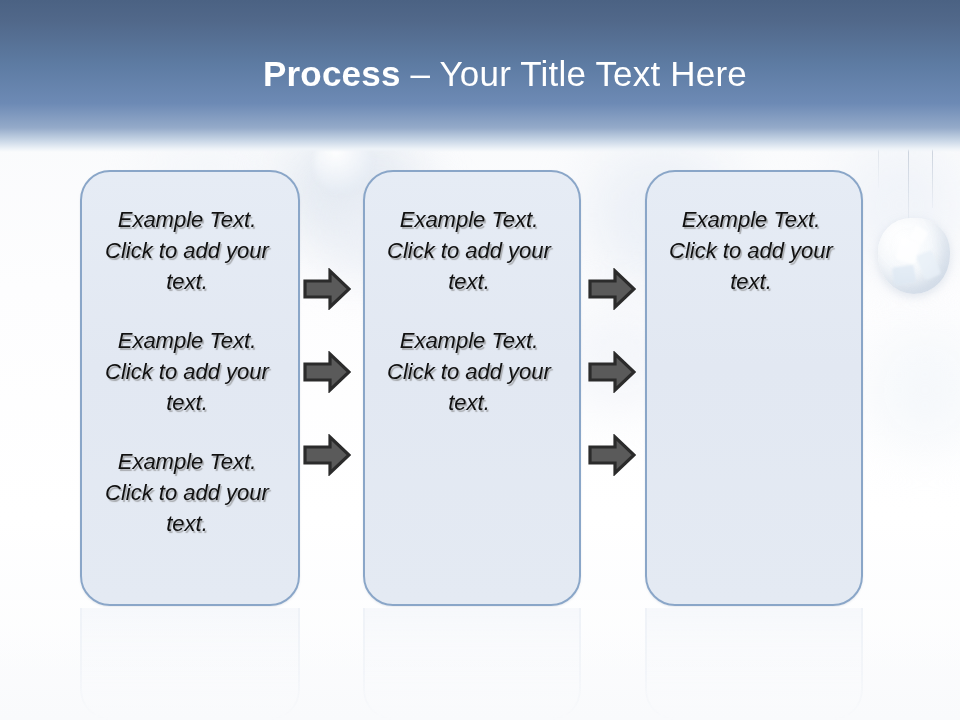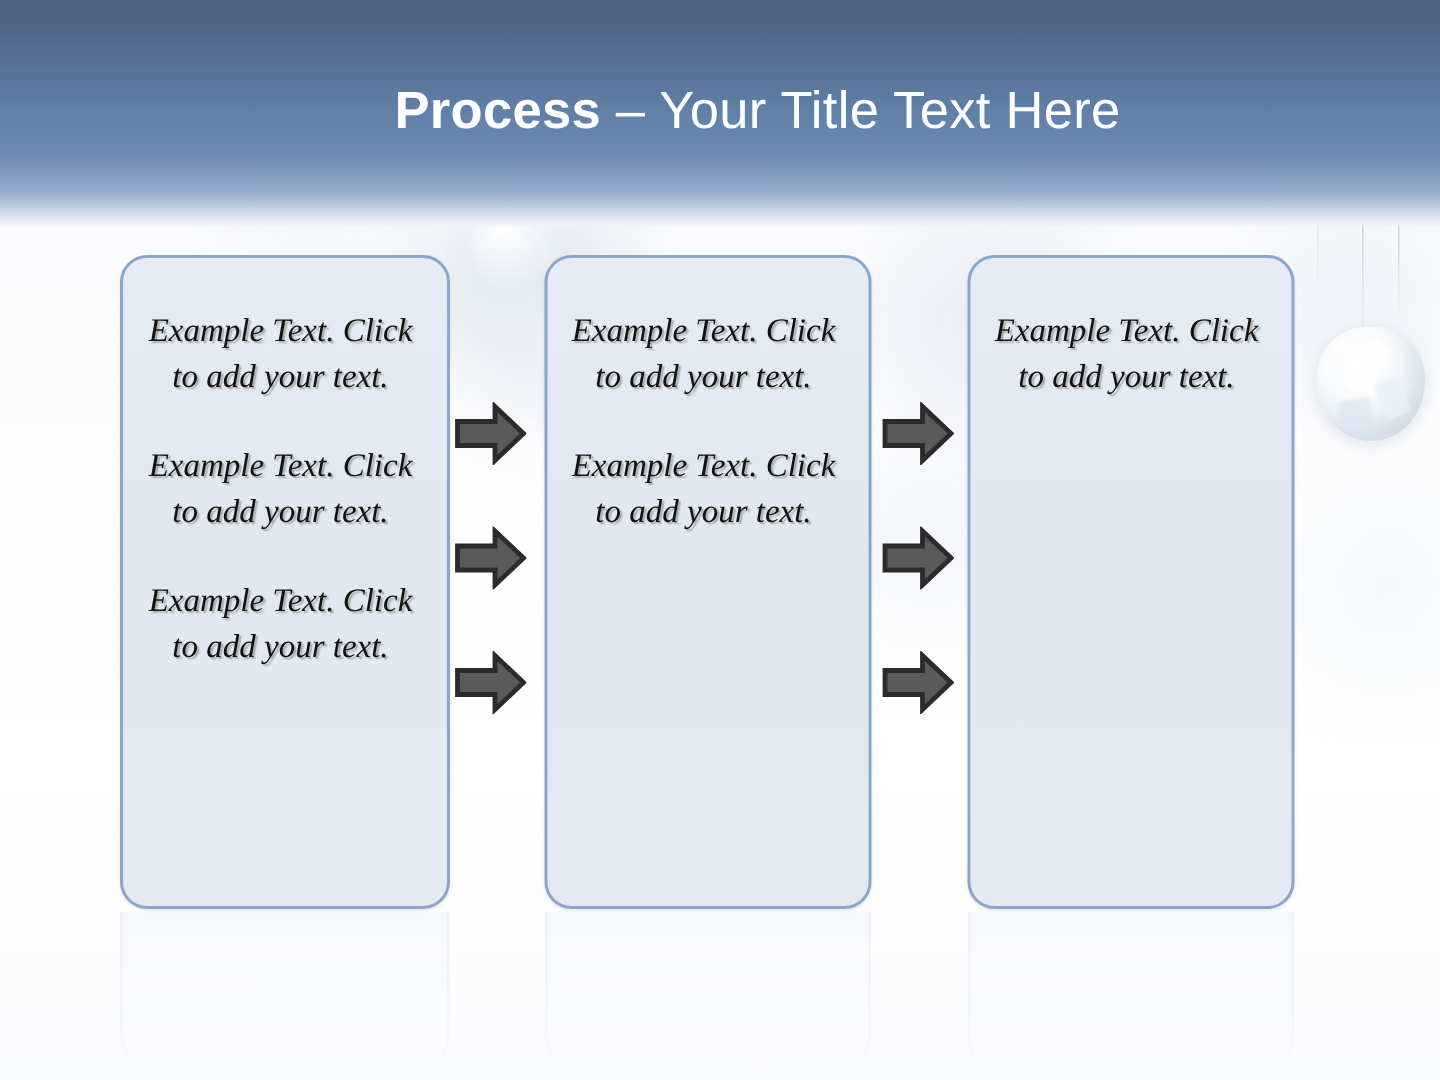--- a/index.html
+++ b/index.html
@@ -127,24 +127,23 @@
     box-sizing: border-box;
   }
   .title .strong { font-weight: bold; margin-left: 30px; }
   .title .rest   { font-weight: normal; margin-top: 29px; }
 
   
   .box {
     position: absolute;
     box-sizing: border-box;
     border: 2px solid #8aa6c8;
-    border-radius: 18px;
+    border-radius: 30px;
     background: linear-gradient(180deg, #e6ecf5 0%, #e2e8f2 45%, #e4eaf3 100%);
     box-shadow: 0 1px 2px rgba(120,140,166,.18);
-    font-family: Liberation Serif, serif;
   }
   .box.b1 { left: 80px;  top: 170px; width: 220px; height: 436px; }
   .box.b2 { left: 363px; top: 170px; width: 218px; height: 436px; }
   .box.b3 { left: 645px; top: 170px; width: 218px; height: 436px; }
 
   .box-inner {
     position: absolute;
     left: 0;
     right: 0;
     top: 32px;

